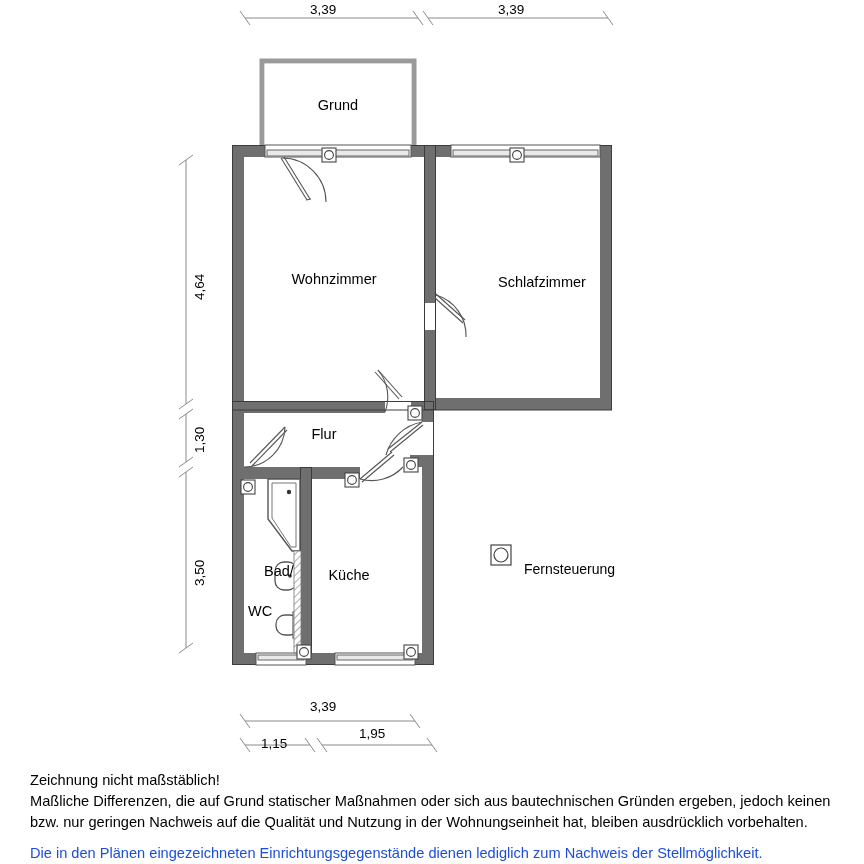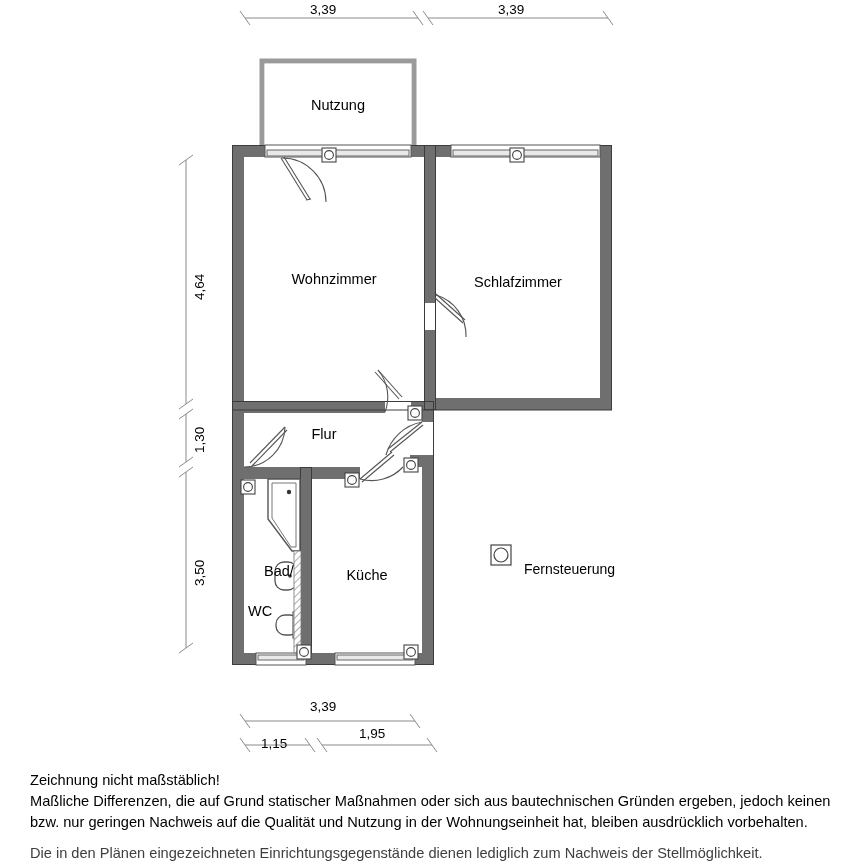--- a/index.html
+++ b/index.html
@@ -10,21 +10,21 @@
     position:relative;
     overflow:hidden;
   }
   #stage{position:absolute;left:0;top:0;width:762px;height:864px;}
   svg#plan{position:absolute;left:0;top:0;width:864px;height:864px;}
   .txt{position:absolute;white-space:pre;}
   .roomlabel{font-size:14.5px;color:#000;text-align:center;}
   .dimlabel{font-size:13.5px;color:#000;}
   .legendtext{font-size:14px;line-height:19px;color:#000;}
   .disclaimer{font-size:14.6px;line-height:21px;color:#000;}
-  .disclaimer2{font-size:14.6px;line-height:21px;color:#404040;}
+  .disclaimer2{font-size:14.6px;line-height:21px;color:#1d4ed8;}
   .vert{transform:rotate(-90deg);transform-origin:left top;}
 </style>
 </head>
 <body>
 
 <div id="stage">
 
   <svg id="plan" viewBox="0 0 864 864">
     <defs>
       <pattern id="hatch" width="5" height="5" patternUnits="userSpaceOnUse" patternTransform="rotate(45)">
@@ -227,27 +227,27 @@
   <div class="txt dimlabel" style="left:498px;top:2px;">3,39</div>
 
   <div class="txt dimlabel vert" style="left:192px;top:300px;">4,64</div>
   <div class="txt dimlabel vert" style="left:192px;top:453px;">1,30</div>
   <div class="txt dimlabel vert" style="left:192px;top:586px;">3,50</div>
 
   <div class="txt dimlabel" style="left:310px;top:699px;">3,39</div>
   <div class="txt dimlabel" style="left:261px;top:726px;margin-top:10px;">1,15</div>
   <div class="txt dimlabel" style="left:359px;top:726px;">1,95</div>
 
-  <div class="txt roomlabel" style="left:262px;top:97px;width:152px;">Nutzung</div>
+  <div class="txt roomlabel" style="left:262px;top:97px;width:152px;">Grund</div>
   <div class="txt roomlabel" style="left:244px;top:271px;width:180px;">Wohnzimmer</div>
-  <div class="txt roomlabel" style="left:436px;top:274px;width:164px;">Schlafzimmer</div>
+  <div class="txt roomlabel" style="left:436px;top:274px;width:164px;padding-left:24px;">Schlafzimmer</div>
   <div class="txt roomlabel" style="left:270px;top:426px;width:108px;">Flur</div>
   <div class="txt roomlabel" style="left:248px;top:563px;width:50px;text-align:left;margin-left:16px;">Bad/</div>
   <div class="txt roomlabel" style="left:248px;top:603px;width:50px;text-align:left;">WC</div>
-  <div class="txt roomlabel" style="left:312px;top:567px;width:110px;">Küche</div>
+  <div class="txt roomlabel" style="left:294px;top:567px;width:110px;">Küche</div>
 
   <div class="txt legendtext" style="left:524px;top:560px;">Fernsteuerung</div>
 
   <div class="txt disclaimer" style="left:30px;top:770px;">Zeichnung nicht maßstäblich!</div>
   <div class="txt disclaimer" style="left:30px;top:791px;">Maßliche Differenzen, die auf Grund statischer Maßnahmen oder sich aus bautechnischen Gründen ergeben, jedoch keinen</div>
   <div class="txt disclaimer" style="left:30px;top:812px;">bzw. nur geringen Nachweis auf die Qualität und Nutzung in der Wohnungseinheit hat, bleiben ausdrücklich vorbehalten.</div>
   <div class="txt disclaimer2" style="left:30px;top:843px;">Die in den Plänen eingezeichneten Einrichtungsgegenstände dienen lediglich zum Nachweis der Stellmöglichkeit.</div>
 
 </div>
 

